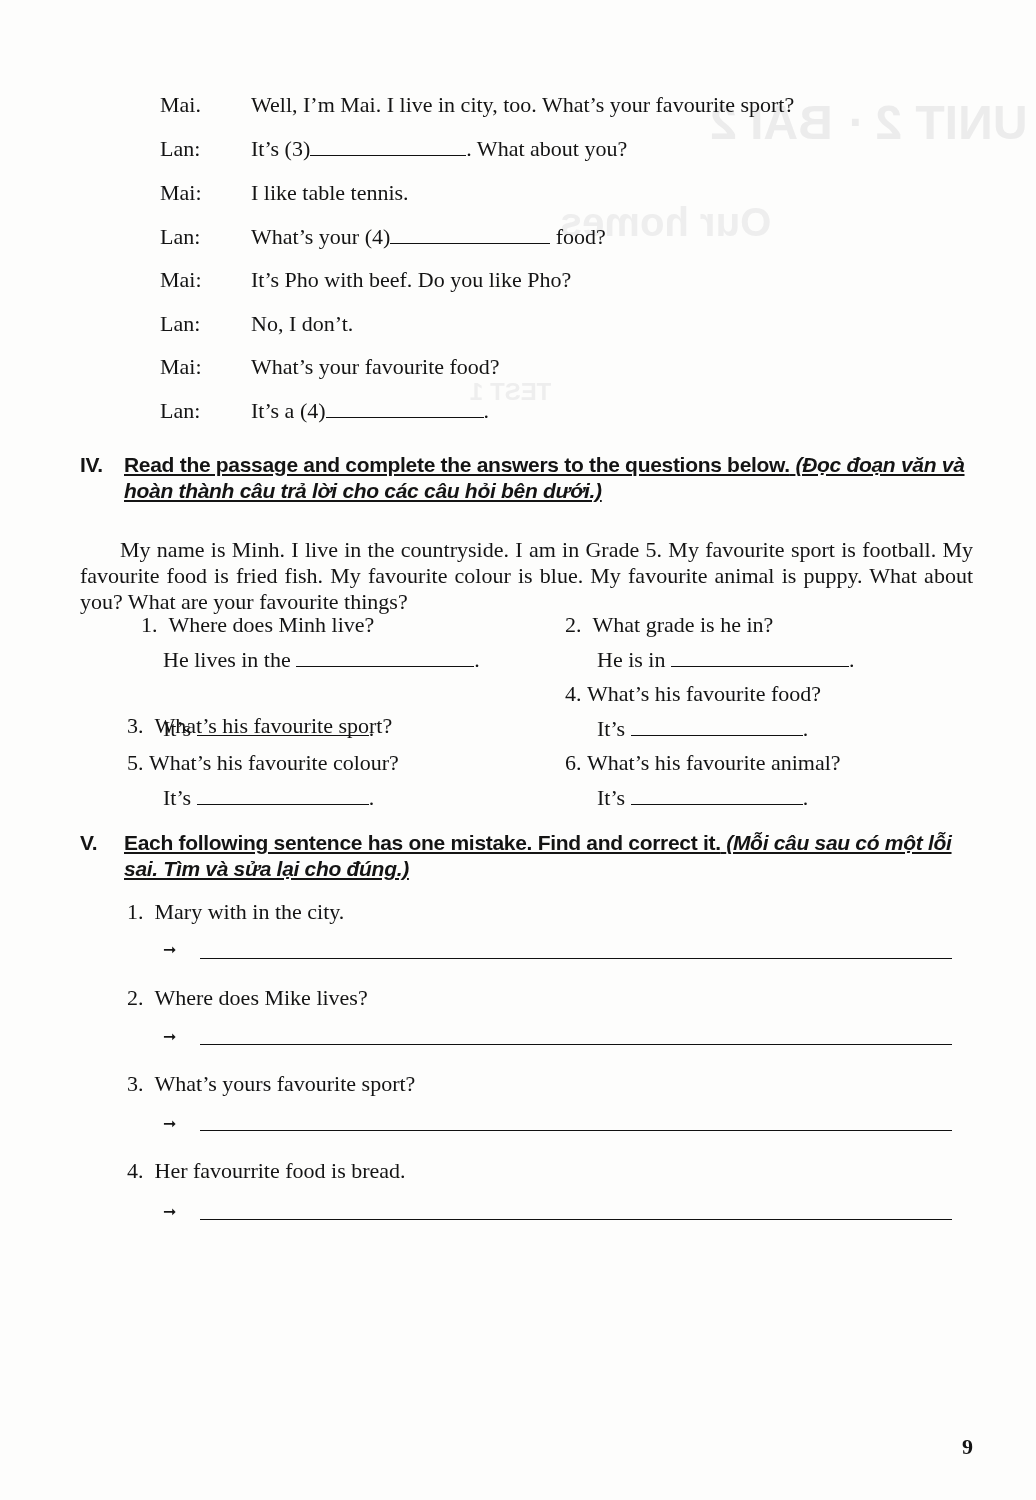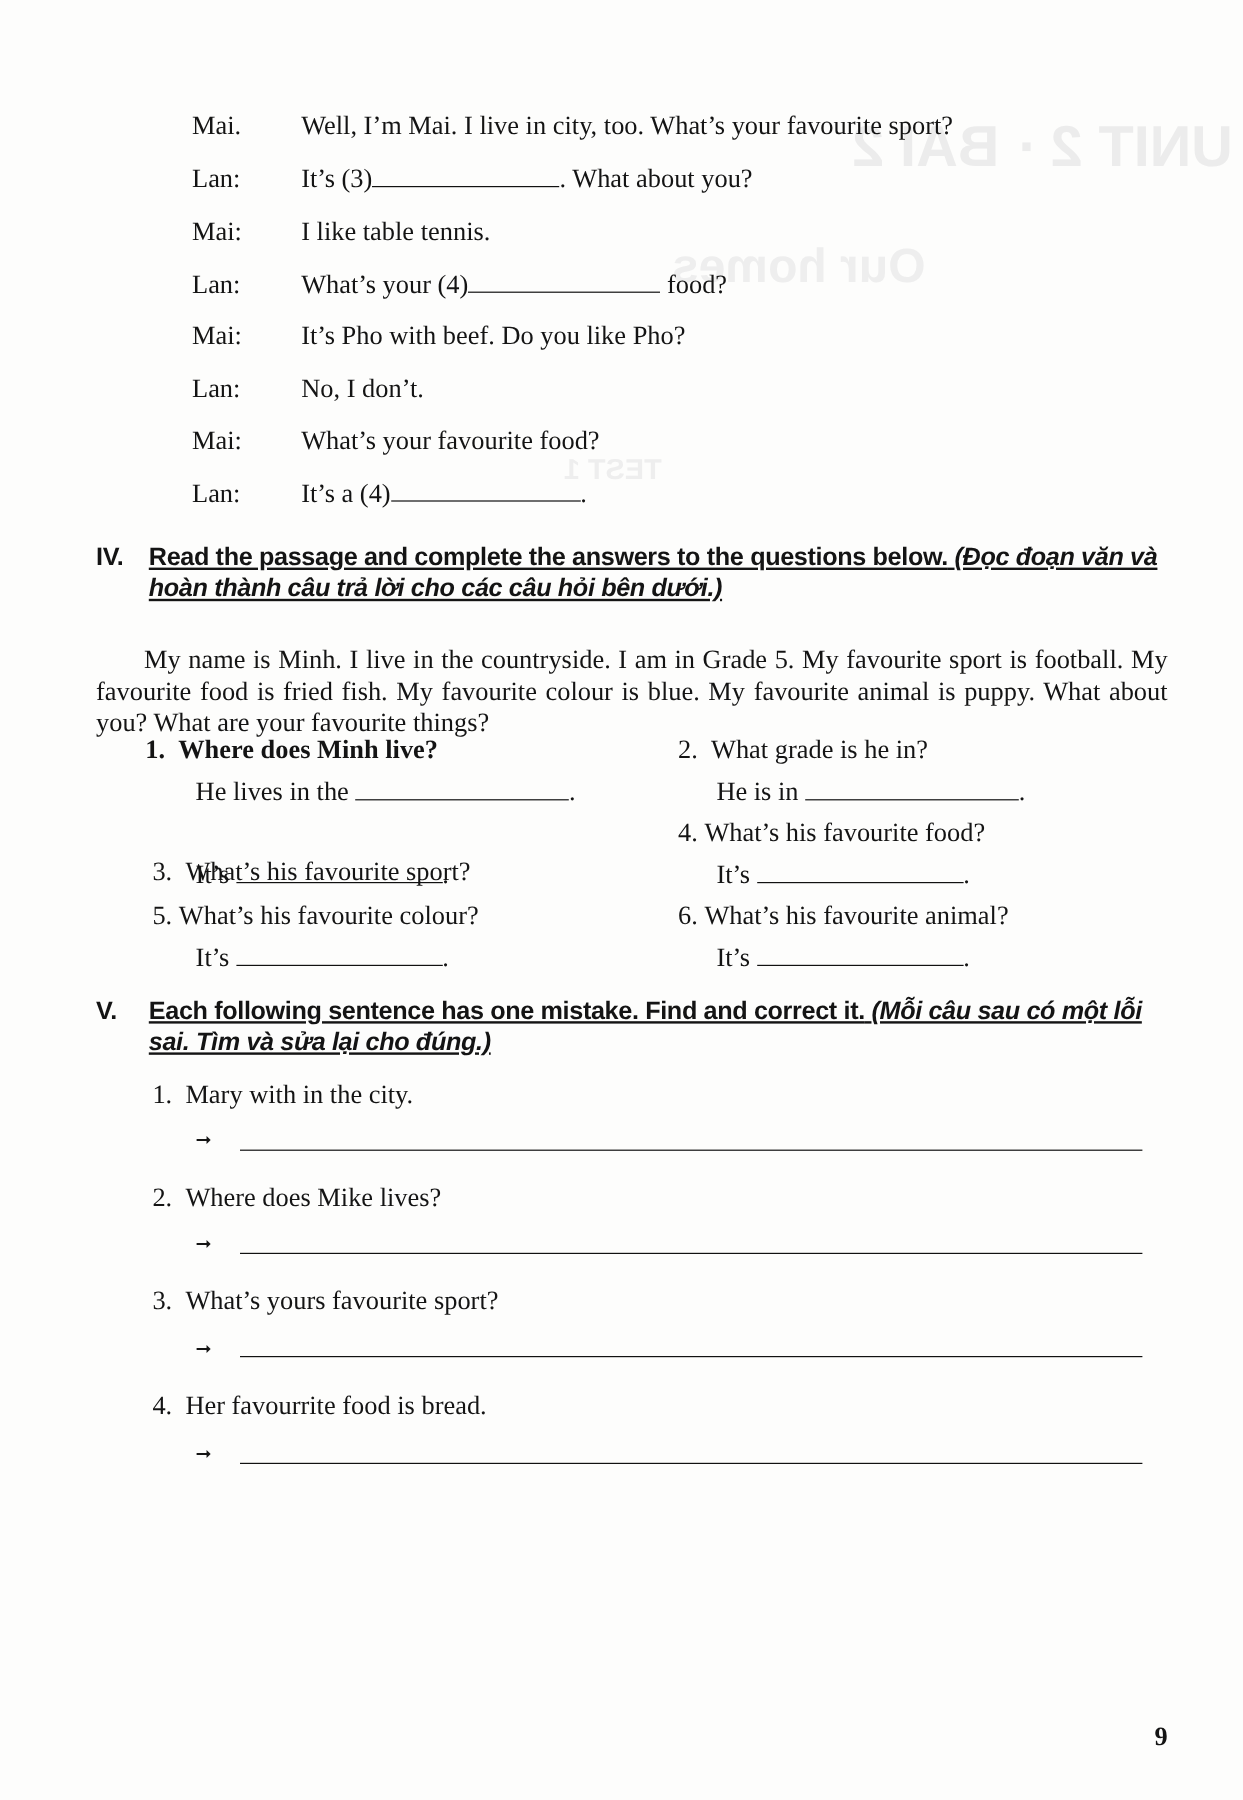--- a/index.html
+++ b/index.html
@@ -77,21 +77,21 @@
   <span class="num">IV.</span>
   <span class="txt"><span>Read the passage and complete the answers to the questions below.</span> <span class="vi">(Đọc đoạn văn và hoàn thành câu trả lời cho các câu hỏi bên dưới.)</span></span>
 </div>
 
 <div class="passage serif" style="top:522px;">
   <p>My name is Minh. I live in the countryside. I am in Grade 5. My favourite sport is football. My favourite food is fried fish. My favourite colour is blue. My favourite animal is puppy. What about you? What are your favourite things?</p>
 </div>
 
 <div>
 
-  <div class="q serif" style="left:121px; top:612px;font-weight:bold;">
+  <div class="q serif" style="left:141px; top:612px;">
     <span>1.</span>&nbsp;&nbsp;<span>Where does Minh live?</span>
   </div>
   <div class="q serif" style="left:163px; top:647px;">
     <span>He lives in the</span> <span class="blank" style="width:178px;"></span><span>.</span>
   </div>
 
   <div class="q serif" style="left:565px; top:612px;">
     <span>2.</span>&nbsp;&nbsp;<span>What grade is he in?</span>
   </div>
   <div class="q serif" style="left:597px; top:647px;">

